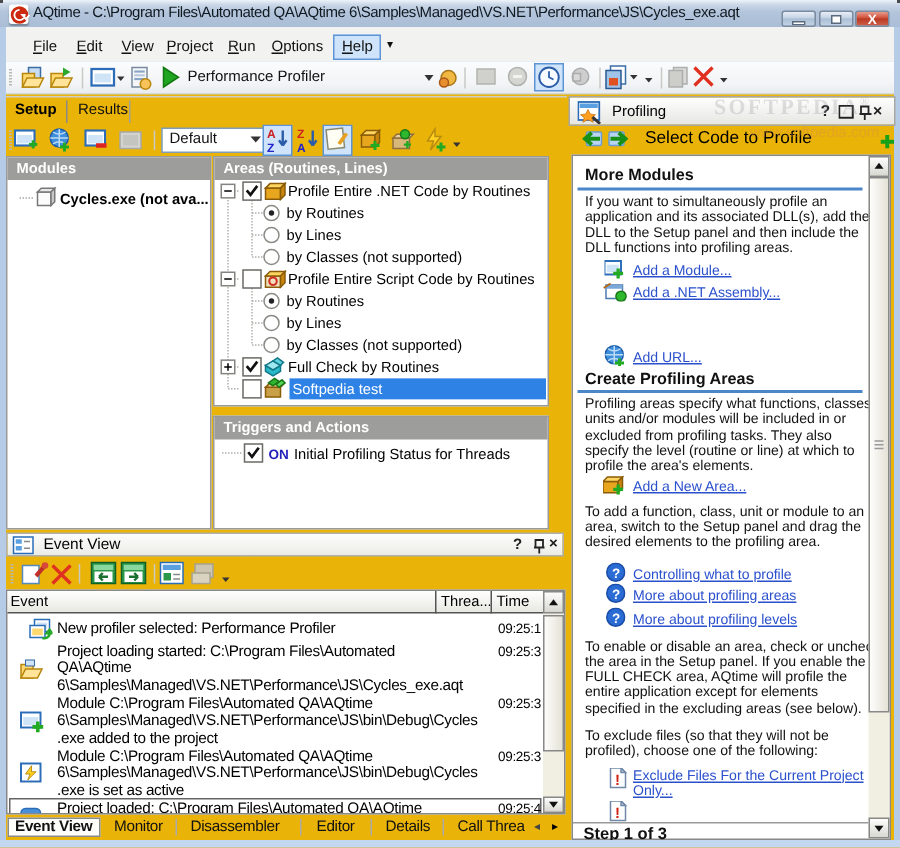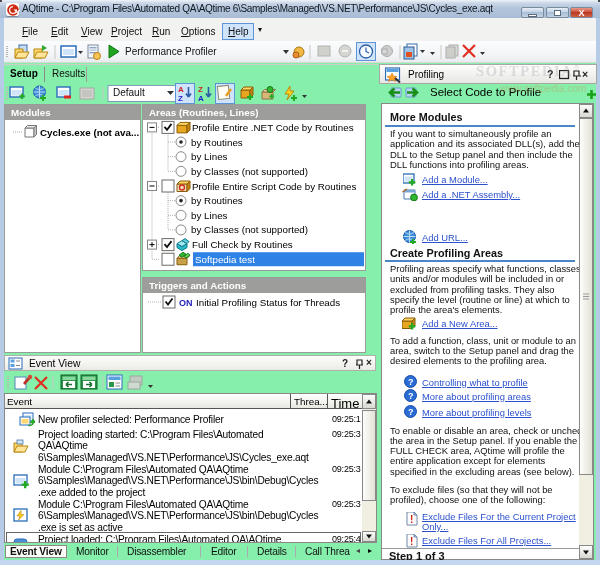--- a/index.html
+++ b/index.html
@@ -7,21 +7,21 @@
 #titlebar{left:0;top:0;width:600px;height:18px;background:linear-gradient(180deg,#eef3f9 0%,#c9d6e7 18%,#b3c5db 45%,#a9bdd6 100%)}
 #titletext{left:22px;top:3px;font-size:10px;letter-spacing:-0.3px;color:#101820;white-space:nowrap}
 .winbtn{top:7px;height:11px;border:1px solid #7a8ba0;border-radius:2px}
 #btnmin{left:521px;width:23px;background:linear-gradient(180deg,#e8eef6 0%,#c2d2e4 45%,#a9bed6 50%,#c4d3e4 100%)}
 #btnmax{left:546px;width:23px;background:linear-gradient(180deg,#e8eef6 0%,#c2d2e4 45%,#a9bed6 50%,#c4d3e4 100%)}
 #btncls{left:570px;width:23px;background:linear-gradient(180deg,#e89a8a 0%,#cf4f38 45%,#b93a24 50%,#cd6048 100%)}
 #menubar{left:4px;top:18px;width:592px;height:23px;background:#f2f2f1}
 .menu{position:absolute;top:8px;font-size:10px;color:#111}
 #helpbox{left:218px;top:5px;width:32px;height:17px;background:#cfe3fa;border:1px solid #5c94d6}
 #toolbar{left:4px;top:41px;width:592px;height:22px;background:linear-gradient(180deg,#fbfcfd 0%,#f2f4f6 70%,#e9ecef 100%);border-bottom:1px solid #d7d7d4}
-#client{left:4px;top:63px;width:592px;height:497px;background:#86efac}
+#client{left:4px;top:63px;width:592px;height:497px;background:#eab308}
 .dither{background-image:conic-gradient(#efeee7 25%,#e8e6dd 0 50%,#efeee7 0 75%,#e8e6dd 0);background-size:2px 2px}
 #tabrow{left:0;top:1px;width:374px;height:19px;border-top:1px solid #d0cec6}
 #toolbar2{left:0;top:20px;width:374px;height:21px}
 .phead{position:absolute;left:0;top:0;right:0;height:15px;background:#9d9d9b;color:#fff;font-weight:bold;font-size:9.8px;line-height:15px;padding-left:6px}
 .panel{position:absolute;background:#fff;border:1px solid #9a9a98}
 #modules{left:0;top:41px;width:137px;height:249px}
 #areas{left:138px;top:41px;width:224px;height:167px}
 #triggers{left:138px;top:214px;width:224px;height:76px}
 #eventview{left:0;top:292px;width:374px;height:188px}
 #bottomtabs{left:0;top:482px;width:374px;height:13px}
@@ -372,21 +372,21 @@
       </g>
       <path d="M144 13 l5 0 l-2.5 3 Z" fill="#333"></path>
     </svg>
 
     <div class="abs" style="left:0;top:38px;width:373px;height:150px;border:1px solid #888;background:#fff">
       <div class="abs" style="left:0;top:0;width:357px;height:15px;background:linear-gradient(180deg,#ffffff,#e8e8e2);border-bottom:1px solid #555">
         <span class="abs" style="left:2px;top:2px;font-size:9.8px">Event</span>
         <div class="abs" style="left:285px;top:0;width:1px;height:15px;background:#555"></div>
         <span class="abs" style="left:289px;top:2px;font-size:9.8px">Threa...</span>
         <div class="abs" style="left:322px;top:0;width:1px;height:15px;background:#555"></div>
-        <span class="abs" style="left:326px;top:2px;font-size:13px">Time</span>
+        <span class="abs" style="left:326px;top:2px;font-size:10px">Time</span>
       </div>
       <div class="abs" id="evrows" style="left:0;top:15px;width:358px;height:133px;overflow:hidden;font-size:10.2px;color:#000;letter-spacing:-0.2px">
         <svg width="30" height="133" style="position:absolute;left:0;top:2px">
 
           <g transform="translate(15,2)">
             <rect x="3" y="0" width="10" height="8" fill="#fff" stroke="#2a6cb8"></rect>
             <rect x="4.5" y="2" width="7" height="4.5" fill="#cfe4f7"></rect>
             <rect x="0" y="4" width="10" height="8" fill="#fff" stroke="#2a6cb8"></rect>
             <rect x="1.5" y="6" width="7" height="4.5" fill="#ffd870"></rect>
             <path d="M8 13 a4.5 4.5 0 0 0 6 -3 l2.5 0 l-3.5 -4.5 l-3.5 4.5 l2.5 0 a2.5 2.5 0 0 1 -3.5 1.5 Z" fill="#28a828"></path>
@@ -541,21 +541,20 @@
         <path d="M1 0 L8 0 L11 3 L11 13 L1 13 Z" fill="#fff" stroke="#7088a8"></path>
         <path d="M8 0 L8 3 L11 3 Z" fill="#c8d4e0" stroke="#7088a8"></path>
         <text x="4" y="11" font-size="10" font-weight="bold" fill="#d02010" font-family="Liberation Sans">!</text>
       </svg>
       <a class="lnk abs" style="left:40px;top:407.5px;white-space:nowrap;line-height:10.3px">Exclude Files For the Current Project<br>Only...</a>
       <svg width="14" height="14" style="position:absolute;left:24px;top:430px">
         <path d="M1 0 L8 0 L11 3 L11 13 L1 13 Z" fill="#fff" stroke="#7088a8"></path>
         <path d="M8 0 L8 3 L11 3 Z" fill="#c8d4e0" stroke="#7088a8"></path>
         <text x="4" y="11" font-size="10" font-weight="bold" fill="#d02010" font-family="Liberation Sans">!</text>
       </svg>
-      <a class="lnk abs" style="left:40px;top:431px">Exclude Files For All Projects...</a>
       <div class="abs" style="left:0;top:444px;width:197px;height:1px;background:#999"></div>
       <div class="abs" style="left:7px;top:447px;font-size:11px;font-weight:bold">Step 1 of 3</div>
 
       <div class="abs" style="left:197px;top:0;width:14px;height:455px;background:#f1efe2">
         <div class="abs" style="left:0;top:0;width:14px;height:14px;background:linear-gradient(180deg,#fdfdfc,#d8d8d2);border:1px solid #888"></div>
         <svg width="14" height="14" style="position:absolute;left:0;top:0">
             <path d="M4 8.5 L7 4.5 L10 8.5 Z" fill="#111"></path>
           </svg>
         <div class="abs" style="left:0;top:14px;width:14px;height:357px;background:linear-gradient(90deg,#fdfdfc,#e4e2d6);border:1px solid #888">
           <svg width="12" height="9" style="position:absolute;left:0;top:174px">

